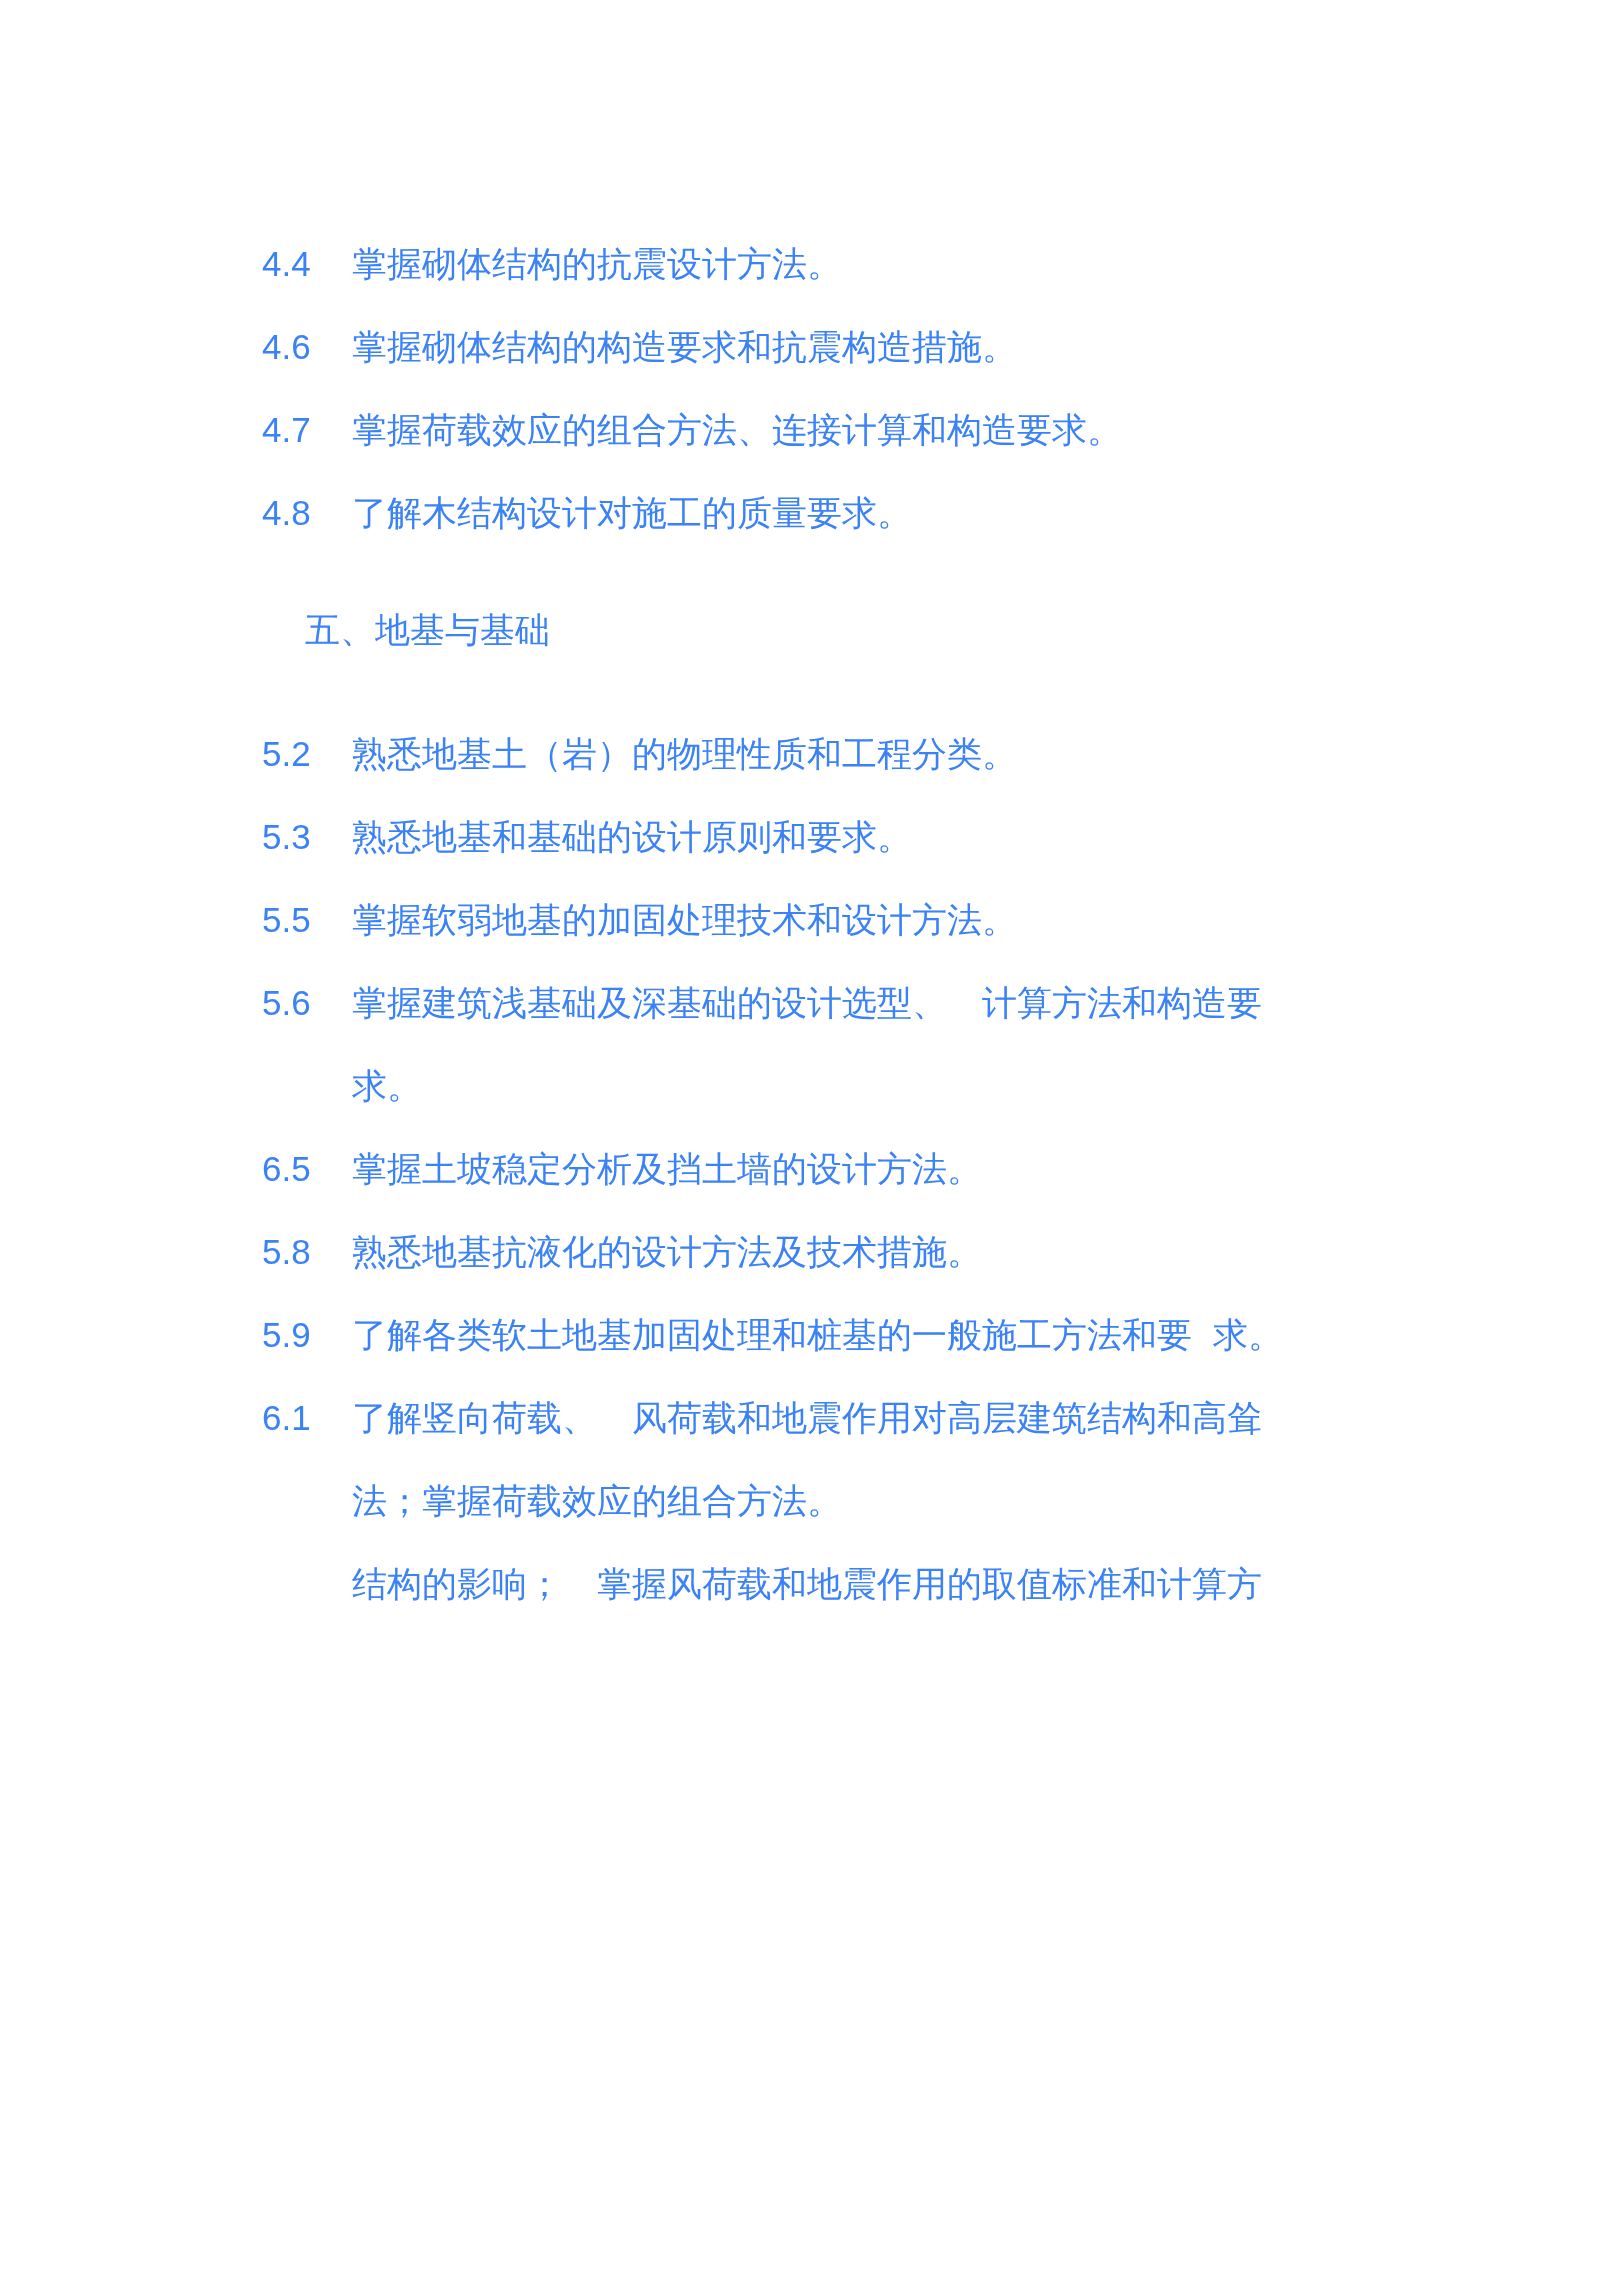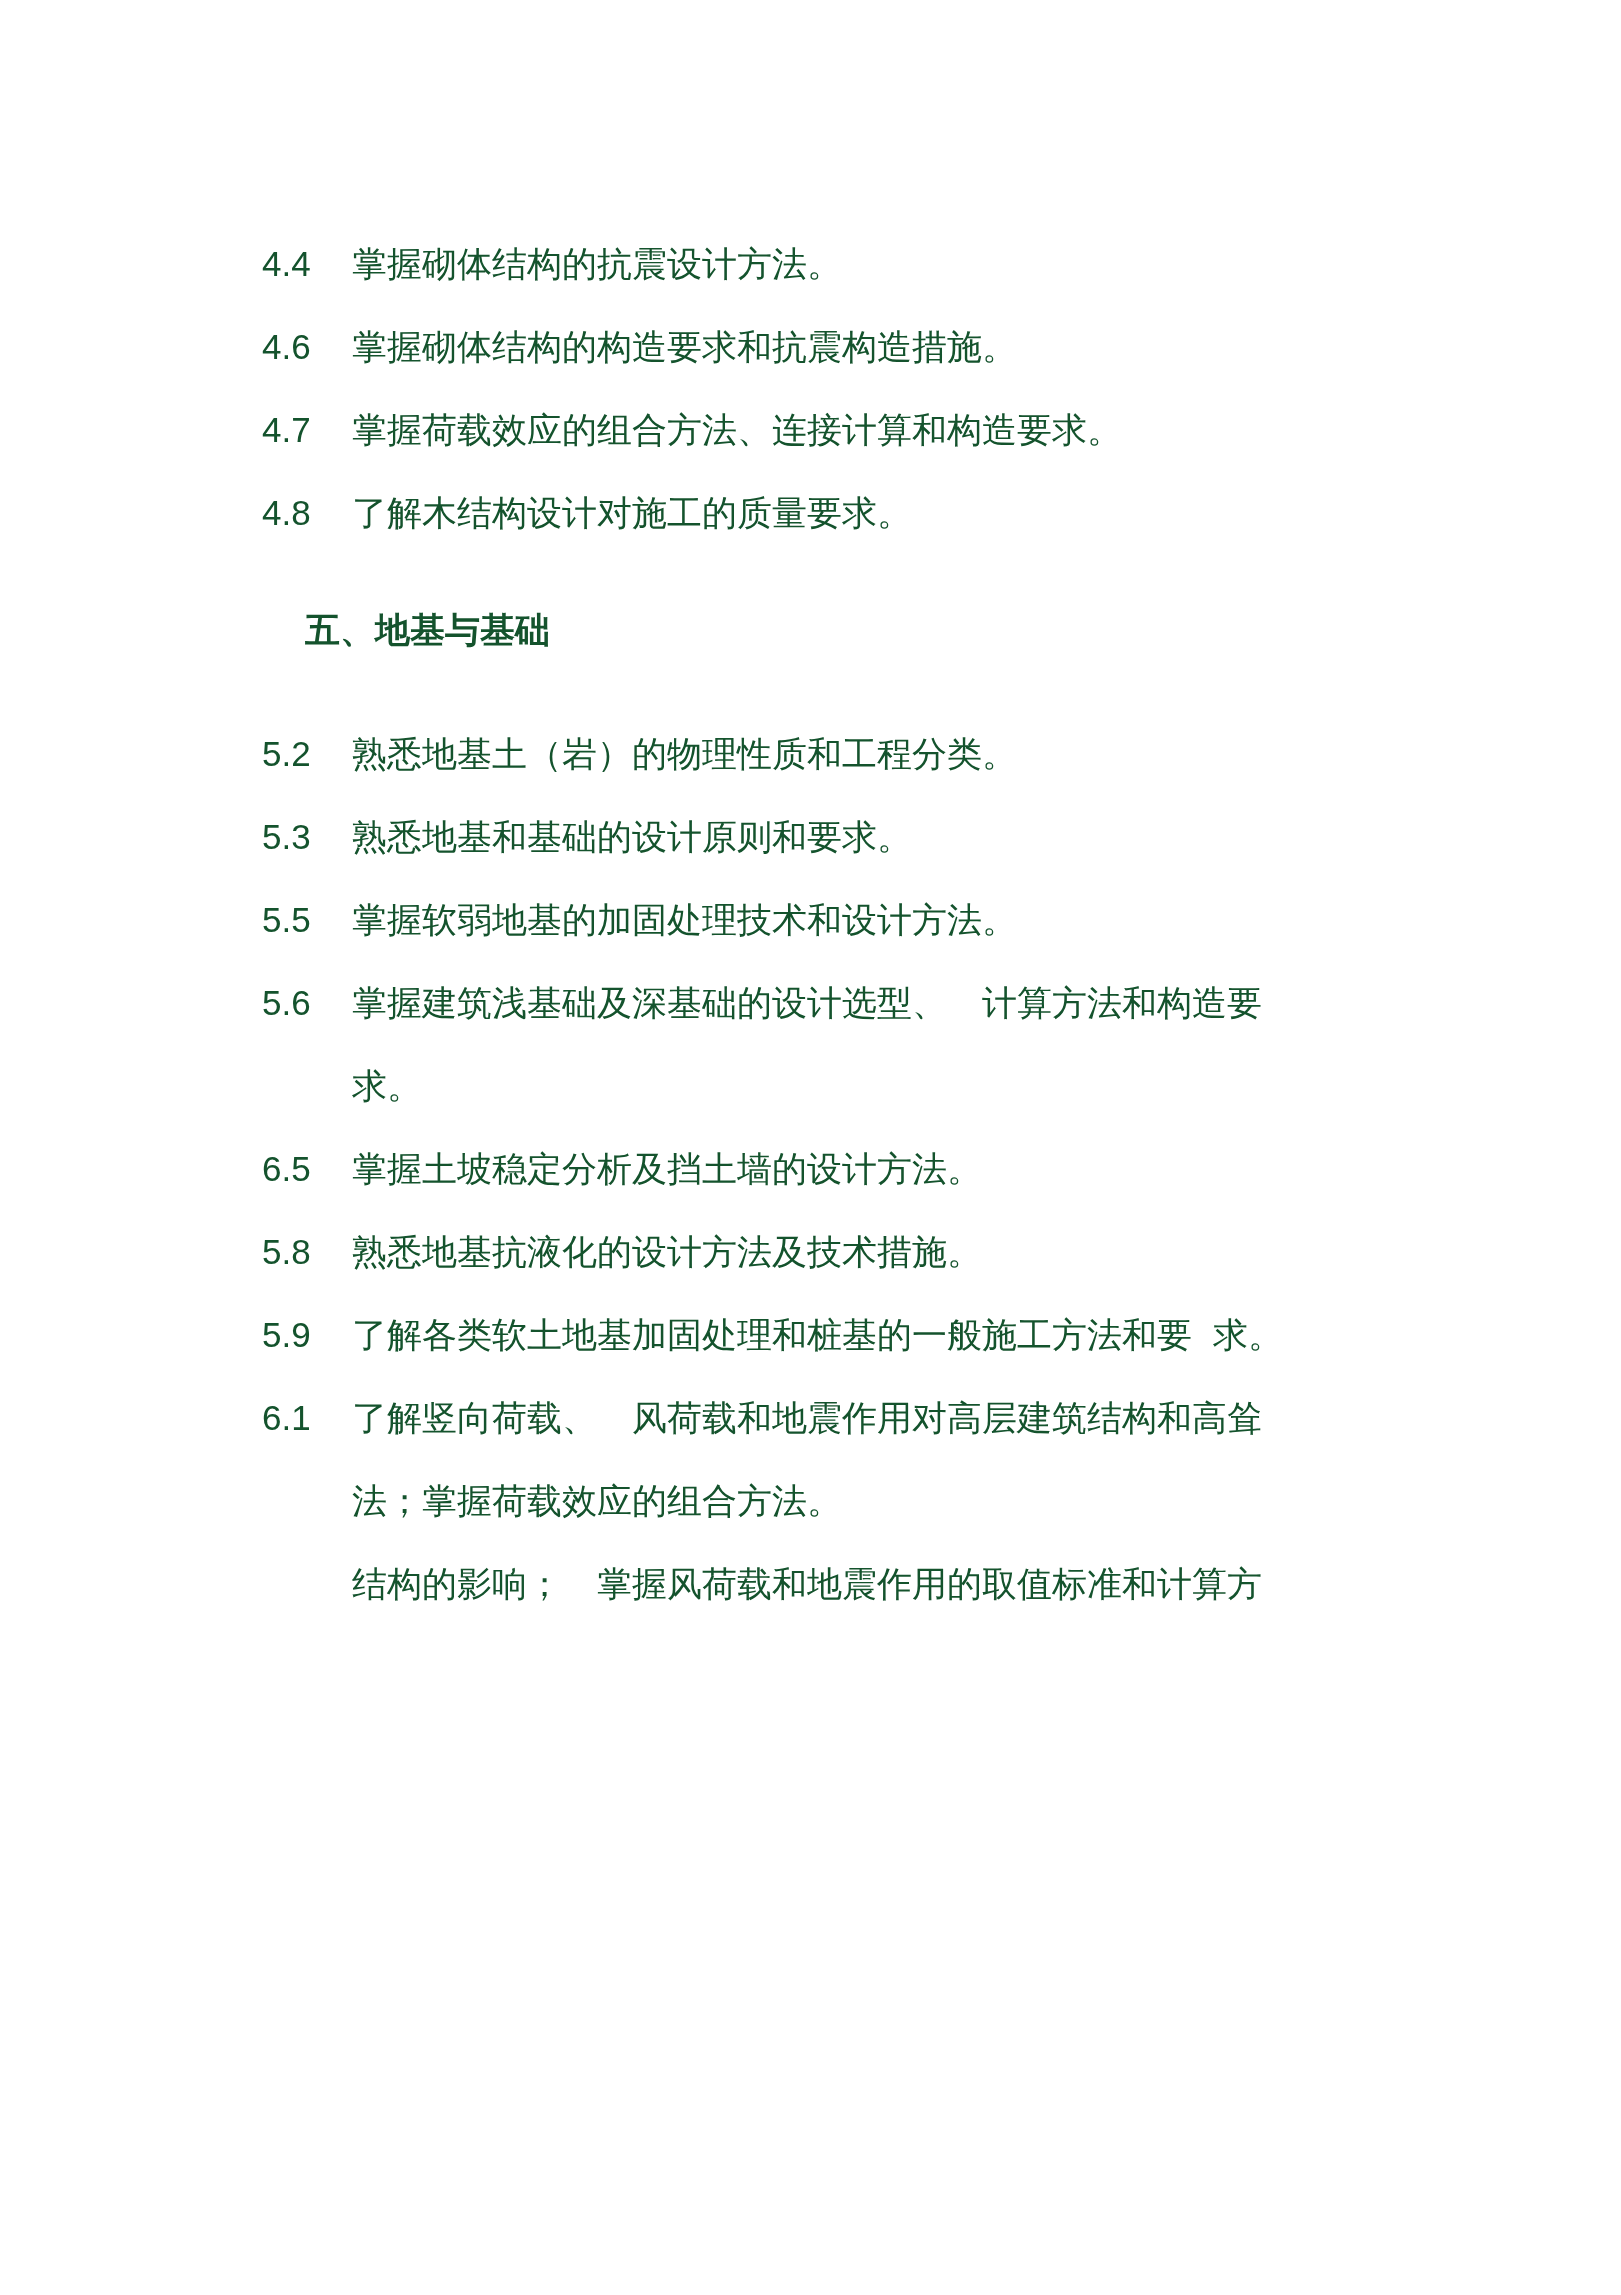--- a/index.html
+++ b/index.html
@@ -24,35 +24,34 @@
     box-sizing: border-box;
     padding-top: 222px;
     padding-left: 262px;
     padding-right: 98px;
   }
   .line {
     height: 83px;
     line-height: 83px;
     font-size: 35px;
     white-space: pre;
-    color: #14532d;
+    color: #3b82f6;
   }
   .line .num {
     display: inline-block;
     width: 90px;
     letter-spacing: 0;
   }
   .line .txt {
     word-spacing: 11.4px;
   }
   .heading {
     padding-left: 43px;
     margin-top: 34px;
     margin-bottom: 41px;
-    font-weight: bold;
   }
   .cont {
     padding-left: 90px;
   }
 </style>
 </head>
 <body>
 
 <div class="page">
     <div class="line item"><span class="num">4.4</span><span class="txt">掌握砌体结构的抗震设计方法。</span></div>

